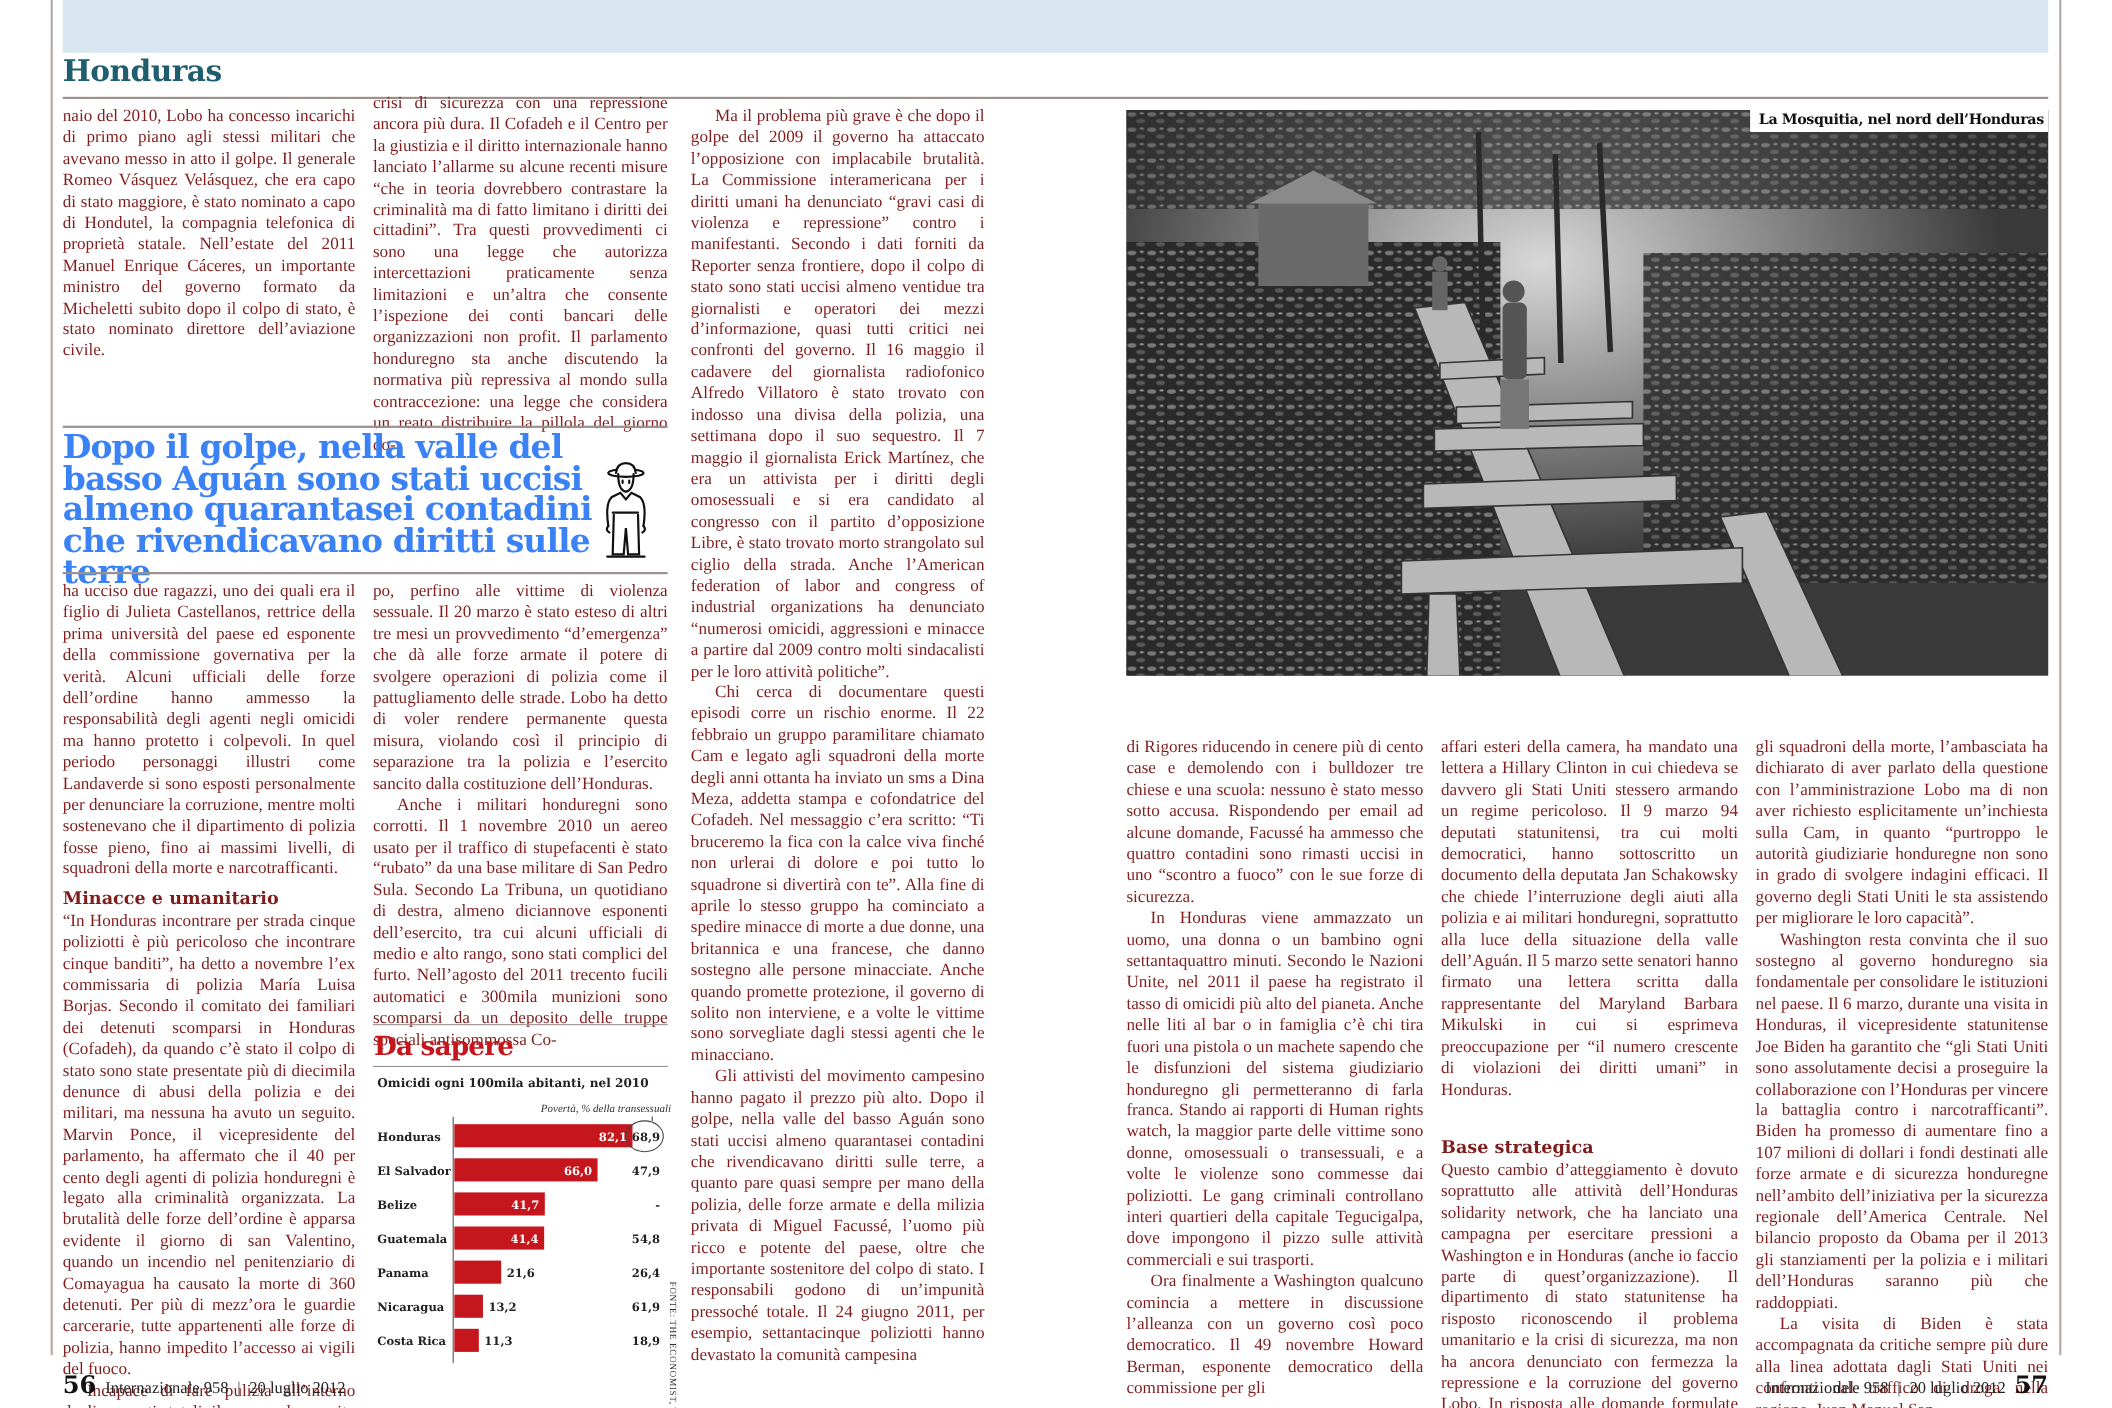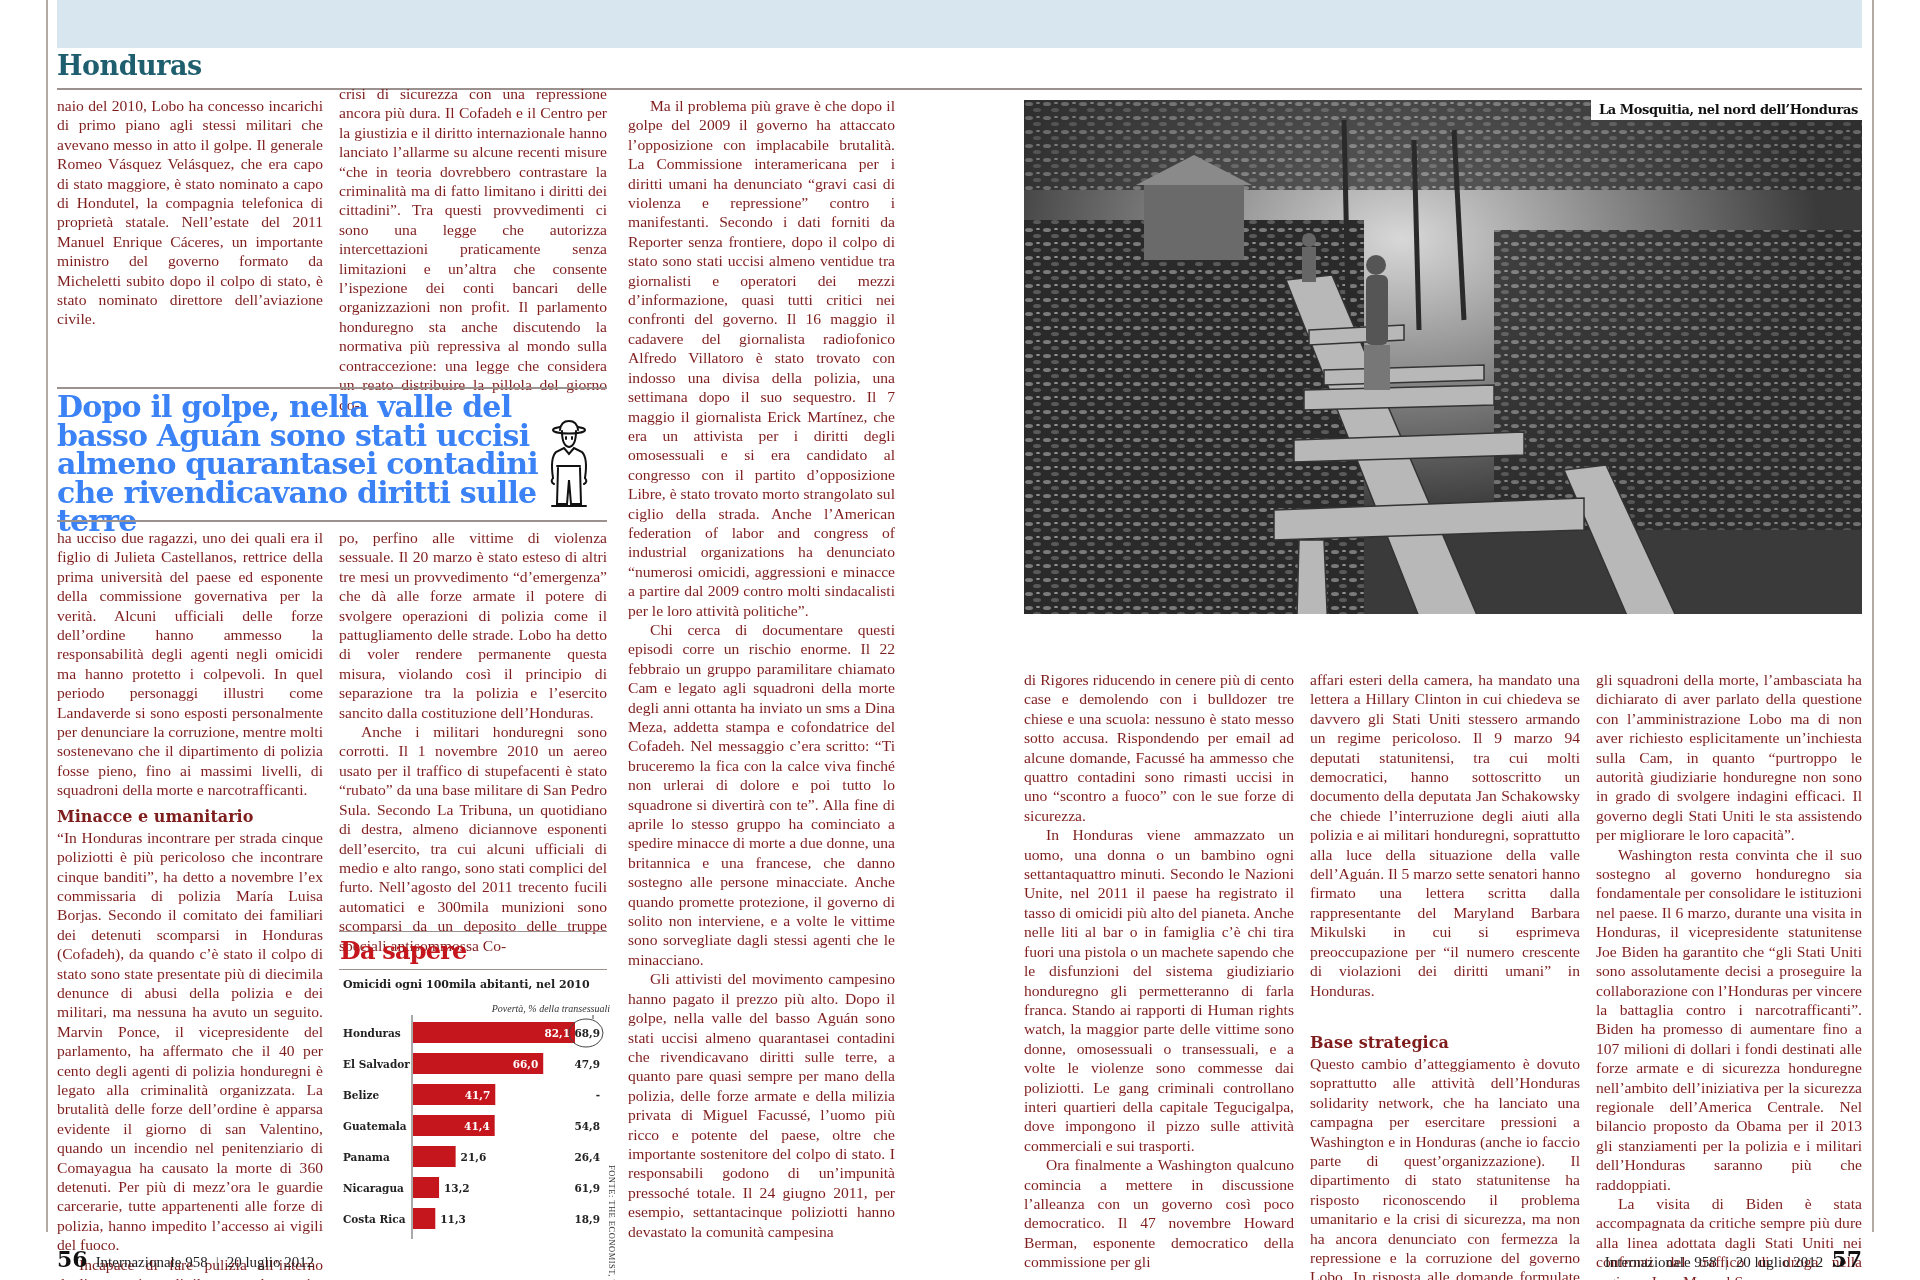--- a/index.html
+++ b/index.html
@@ -170,21 +170,21 @@
         <circle cx="285" cy="140" r="7"></circle>
         <rect x="278" y="147" width="14" height="35"></rect>
       </g>
   </svg>
   <div class="photo-caption">La Mosquitia, nel nord dell’Honduras</div>
 </div>
 
 <div class="col" style="left:1024px;top:670px;width:270px;">
   <p>di Rigores riducendo in cenere più di cento case e demolendo con i bulldozer tre chiese e una scuola: nessuno è stato messo sotto accusa. Rispondendo per email ad alcune domande, Facussé ha ammesso che quattro contadini sono rimasti uccisi in uno “scontro a fuoco” con le sue forze di sicurezza.</p>
   <p class="indent">In Honduras viene ammazzato un uomo, una donna o un bambino ogni settantaquattro minuti. Secondo le Nazioni Unite, nel 2011 il paese ha registrato il tasso di omicidi più alto del pianeta. Anche nelle liti al bar o in famiglia c’è chi tira fuori una pistola o un machete sapendo che le disfunzioni del sistema giudiziario honduregno gli permetteranno di farla franca. Stando ai rapporti di Human rights watch, la maggior parte delle vittime sono donne, omosessuali o transessuali, e a volte le violenze sono commesse dai poliziotti. Le gang criminali controllano interi quartieri della capitale Tegucigalpa, dove impongono il pizzo sulle attività commerciali e sui trasporti.</p>
-  <p class="indent">Ora finalmente a Washington qualcuno comincia a mettere in discussione l’alleanza con un governo così poco democratico. Il 47 novembre Howard Berman, esponente democratico della commissione per gli</p>
+  <p class="indent">Ora finalmente a Washington qualcuno comincia a mettere in discussione l’alleanza con un governo così poco democratico. Il 49 novembre Howard Berman, esponente democratico della commissione per gli</p>
 </div>
 <div class="col" style="left:1310px;top:670px;width:270px;">
   <p>affari esteri della camera, ha mandato una lettera a Hillary Clinton in cui chiedeva se davvero gli Stati Uniti stessero armando un regime pericoloso. Il 9 marzo 94 deputati statunitensi, tra cui molti democratici, hanno sottoscritto un documento della deputata Jan Schakowsky che chiede l’interruzione degli aiuti alla polizia e ai militari honduregni, soprattutto alla luce della situazione della valle dell’Aguán. Il 5 marzo sette senatori hanno firmato una lettera scritta dalla rappresentante del Maryland Barbara Mikulski in cui si esprimeva preoccupazione per “il numero crescente di violazioni dei diritti umani” in Honduras.</p>
   <h3 style="margin-top:32px;">Base strategica</h3>
   <p>Questo cambio d’atteggiamento è dovuto soprattutto alle attività dell’Honduras solidarity network, che ha lanciato una campagna per esercitare pressioni a Washington e in Honduras (anche io faccio parte di quest’organizzazione). Il dipartimento di stato statunitense ha risposto riconoscendo il problema umanitario e la crisi di sicurezza, ma non ha ancora denunciato con fermezza la repressione e la corruzione del governo Lobo. In risposta alle domande formulate dagli attivisti statunitensi per i diritti umani preoccupati per le attività de-</p>
 </div>
 <div class="col" style="left:1596px;top:670px;width:266px;">
   <p>gli squadroni della morte, l’ambasciata ha dichiarato di aver parlato della questione con l’amministrazione Lobo ma di non aver richiesto esplicitamente un’inchiesta sulla Cam, in quanto “purtroppo le autorità giudiziarie honduregne non sono in grado di svolgere indagini efficaci. Il governo degli Stati Uniti le sta assistendo per migliorare le loro capacità”.</p>
   <p class="indent">Washington resta convinta che il suo sostegno al governo honduregno sia fondamentale per consolidare le istituzioni nel paese. Il 6 marzo, durante una visita in Honduras, il vicepresidente statunitense Joe Biden ha garantito che “gli Stati Uniti sono assolutamente decisi a proseguire la collaborazione con l’Honduras per vincere la battaglia contro i narcotrafficanti”. Biden ha promesso di aumentare fino a 107 milioni di dollari i fondi destinati alle forze armate e di sicurezza honduregne nell’ambito dell’iniziativa per la sicurezza regionale dell’America Centrale. Nel bilancio proposto da Obama per il 2013 gli stanziamenti per la polizia e i militari dell’Honduras saranno più che raddoppiati.</p>
   <p class="indent">La visita di Biden è stata accompagnata da critiche sempre più dure alla linea adottata dagli Stati Uniti nei confronti del traffico di droga nella regione. Juan Manuel San-</p>

